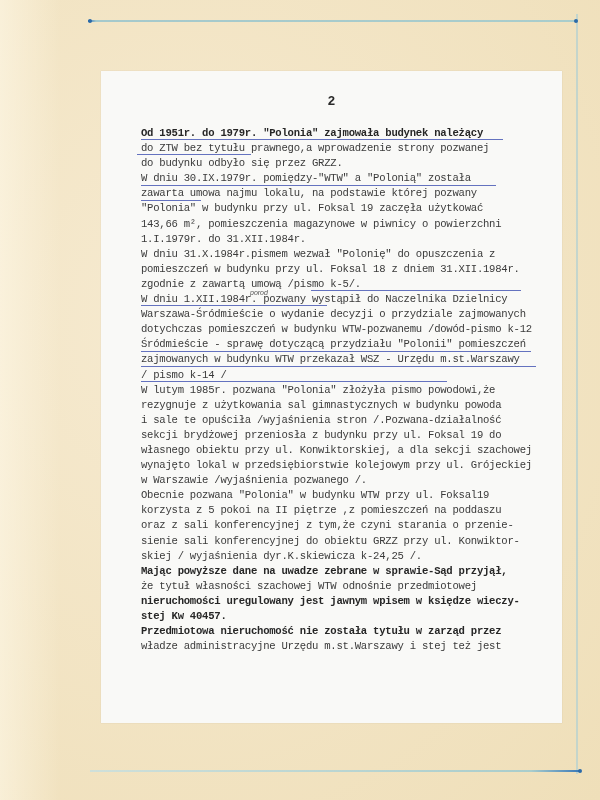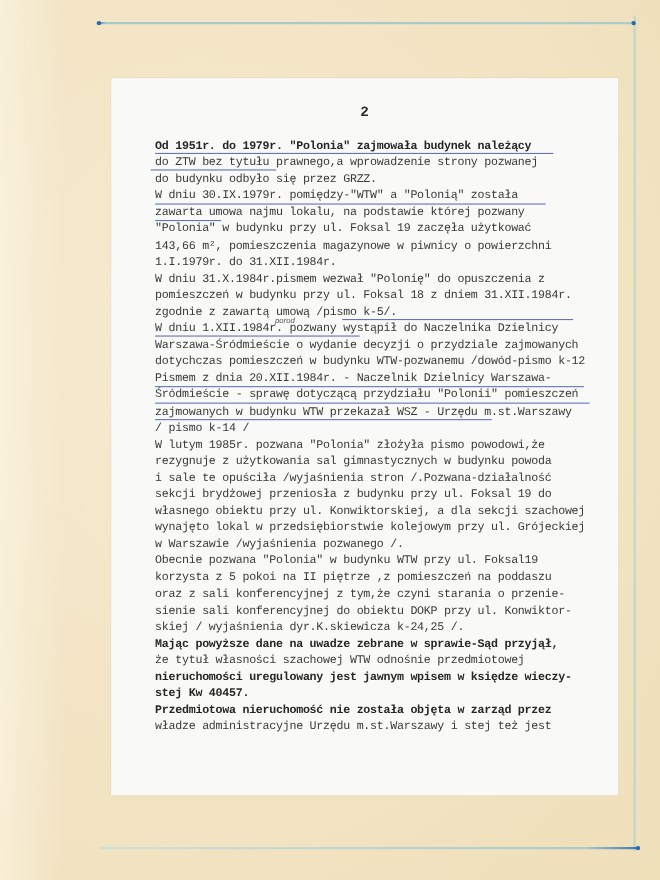--- a/index.html
+++ b/index.html
@@ -136,41 +136,40 @@
     <div class="line">zawarta umowa najmu lokalu, na podstawie której pozwany</div>
     <div class="line">"Polonia" w budynku przy ul. Foksal 19 zaczęła użytkować</div>
     <div class="line">143,66 m², pomieszczenia magazynowe w piwnicy o powierzchni</div>
     <div class="line">1.I.1979r. do 31.XII.1984r.</div>
     <div class="line">W dniu 31.X.1984r.pismem wezwał "Polonię" do opuszczenia z</div>
     <div class="line">pomieszczeń w budynku przy ul. Foksal 18 z dniem 31.XII.1984r.</div>
     <div class="line">zgodnie z zawartą umową /pismo k-5/.</div>
     <div class="line">W dniu 1.XII.1984r. pozwany wystąpił do Naczelnika Dzielnicy</div>
     <div class="line">Warszawa-Śródmieście o wydanie decyzji o przydziale zajmowanych</div>
     <div class="line">dotychczas pomieszczeń w budynku WTW-pozwanemu /dowód-pismo k-12</div>
-    <div class="line">Pismem z dnia 20.XII.1984r. - Naczelnik Dzielnicy Warszawa-</div>
     <div class="line">Śródmieście - sprawę dotyczącą przydziału "Polonii" pomieszczeń</div>
     <div class="line">zajmowanych w budynku WTW przekazał WSZ - Urzędu m.st.Warszawy</div>
     <div class="line">/ pismo k-14 /</div>
     <div class="line">W lutym 1985r. pozwana "Polonia" złożyła pismo powodowi,że</div>
     <div class="line">rezygnuje z użytkowania sal gimnastycznych w budynku powoda</div>
     <div class="line">i sale te opuściła /wyjaśnienia stron /.Pozwana-działalność</div>
     <div class="line">sekcji brydżowej przeniosła z budynku przy ul. Foksal 19 do</div>
     <div class="line">własnego obiektu przy ul. Konwiktorskiej, a dla sekcji szachowej</div>
     <div class="line">wynajęto lokal w przedsiębiorstwie kolejowym przy ul. Grójeckiej</div>
     <div class="line">w Warszawie /wyjaśnienia pozwanego /.</div>
     <div class="line">Obecnie pozwana "Polonia" w budynku WTW przy ul. Foksal19</div>
     <div class="line">korzysta z 5 pokoi na II piętrze ,z pomieszczeń na poddaszu</div>
     <div class="line">oraz z sali konferencyjnej z tym,że czyni starania o przenie-</div>
-    <div class="line">sienie sali konferencyjnej do obiektu DOKP przy ul. Konwiktor-</div>
+    <div class="line">sienie sali konferencyjnej do obiektu GRZZ przy ul. Konwiktor-</div>
     <div class="line">skiej / wyjaśnienia dyr.K.skiewicza k-24,25 /.</div>
     <div class="line bold">Mając powyższe dane na uwadze zebrane w sprawie-Sąd przyjął,</div>
     <div class="line">że tytuł własności szachowej WTW odnośnie przedmiotowej</div>
     <div class="line bold">nieruchomości uregulowany jest jawnym wpisem w księdze wieczy-</div>
     <div class="line bold">stej Kw 40457.</div>
-    <div class="line bold">Przedmiotowa nieruchomość nie została objęta w zarząd przez</div>
+    <div class="line bold">Przedmiotowa nieruchomość nie została tytułu w zarząd przez</div>
     <div class="line">władze administracyjne Urzędu m.st.Warszawy i stej też jest</div>
   </div>
 
   <div class="underline" style="left:40px;top:68px;width:362px;"></div>
   <div class="underline" style="left:36px;top:83px;width:114px;"></div>
   <div class="underline" style="left:40px;top:114px;width:355px;"></div>
   <div class="underline" style="left:40px;top:129px;width:60px;"></div>
   <div class="underline" style="left:210px;top:219px;width:210px;"></div>
   <div class="underline" style="left:40px;top:234px;width:186px;"></div>
   <div class="underline" style="left:40px;top:280px;width:390px;"></div>

